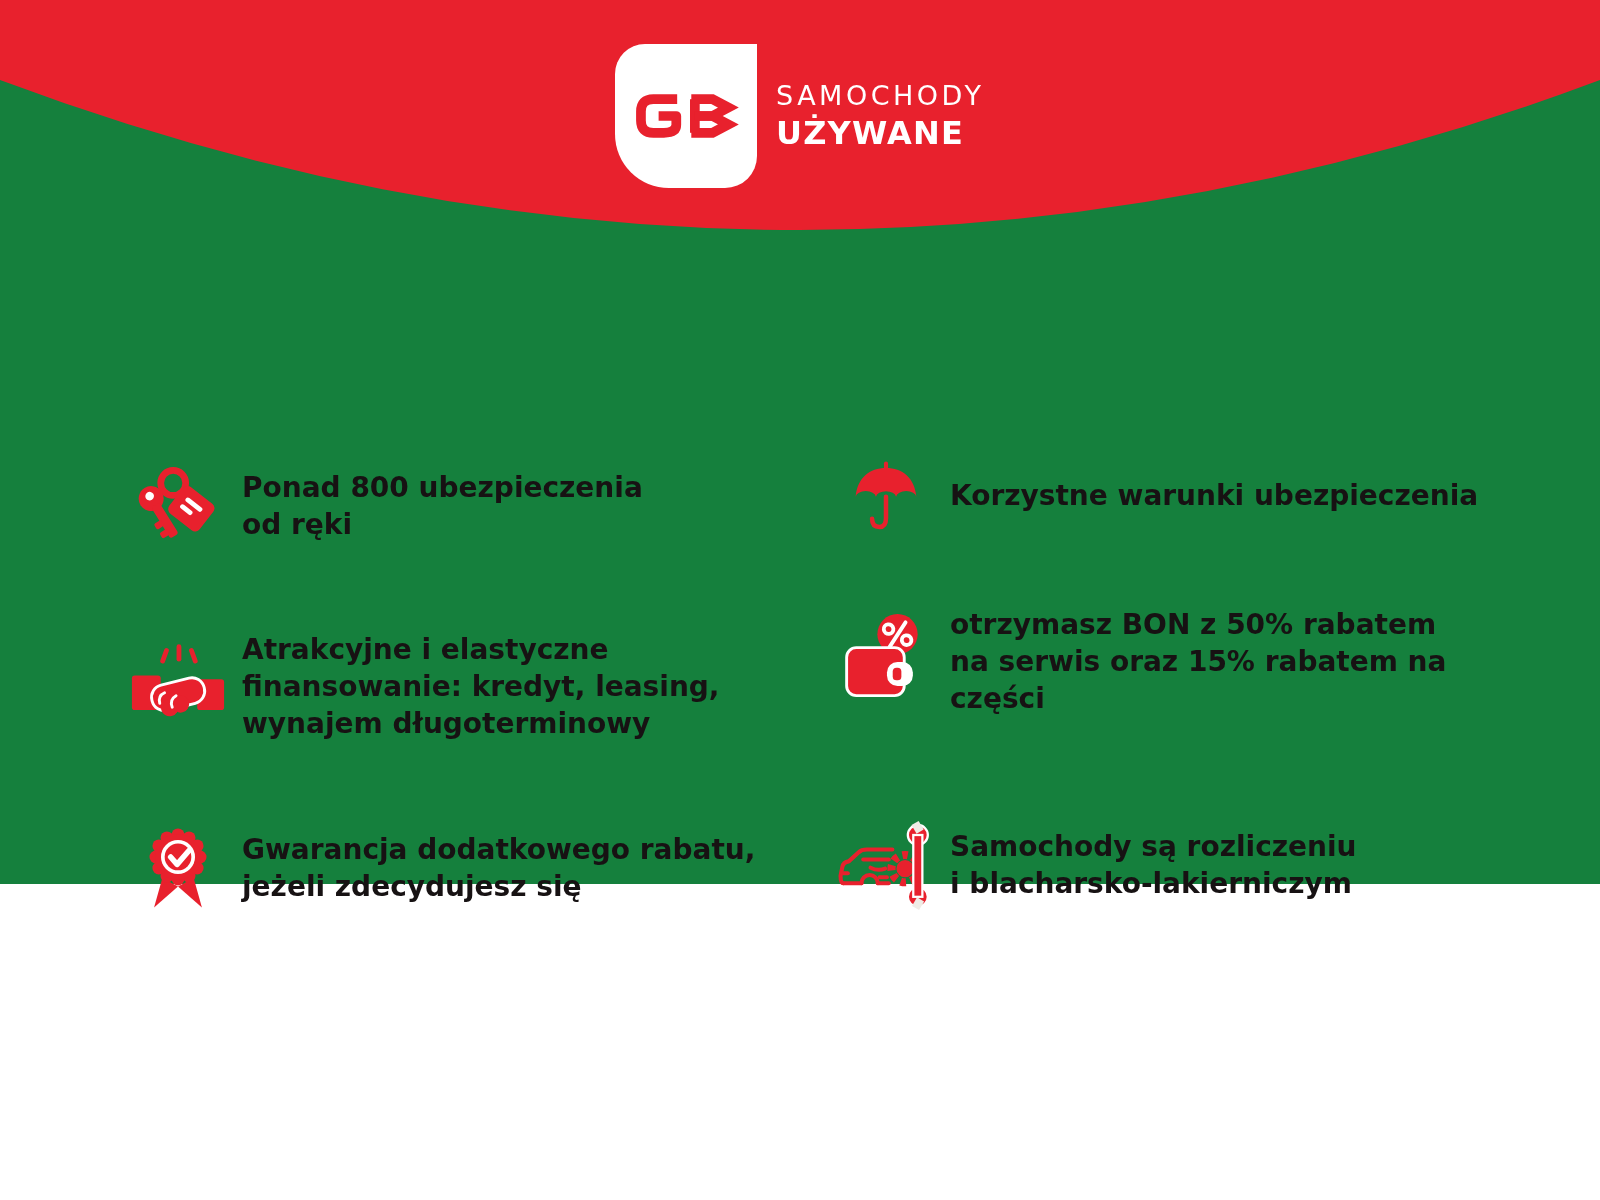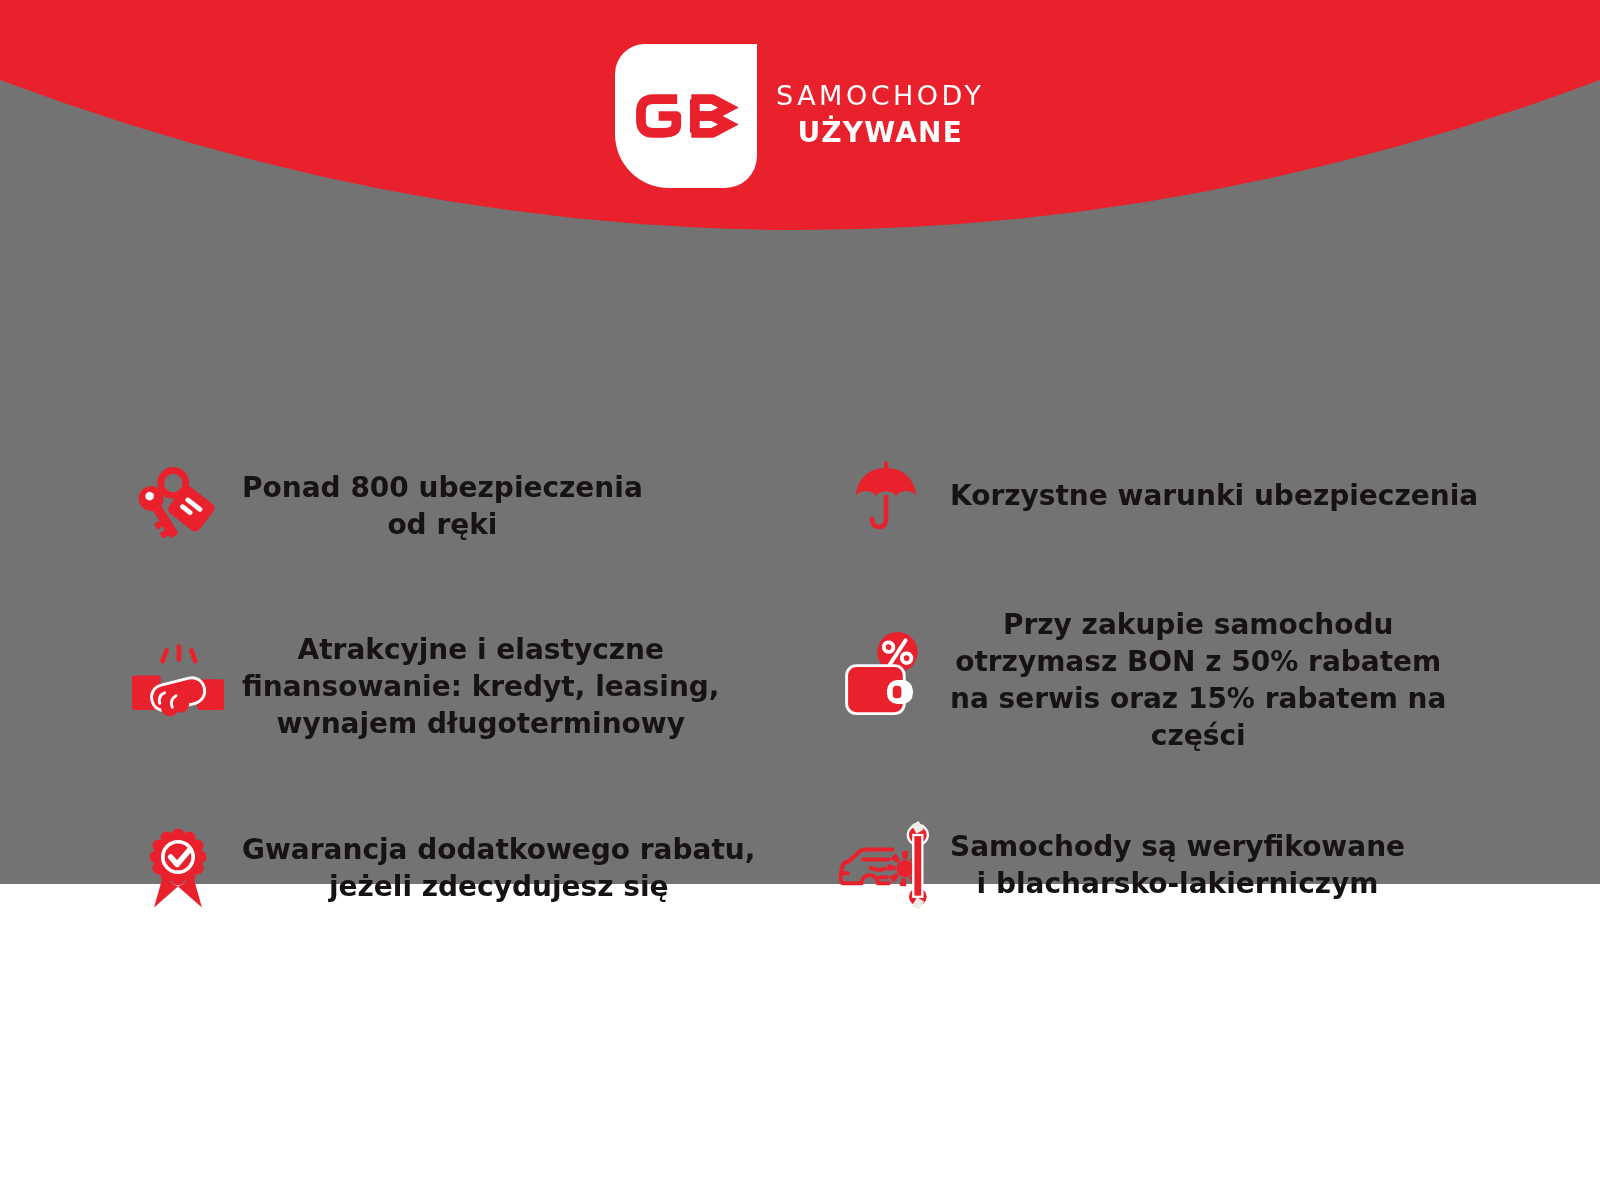--- a/index.html
+++ b/index.html
@@ -1,23 +1,23 @@
 <!DOCTYPE html>
 <html><head>
 <meta charset="utf-8">
 <style>
   html,body{margin:0;padding:0;}
   body{width:1600px;height:1200px;overflow:hidden;font-family:"DejaVu Sans","Liberation Sans",sans-serif;}
-  .canvas{position:relative;width:1600px;height:884px;background:#737373;text-align:center;}
+  .canvas{position:relative;width:1600px;height:884px;background:#15803d;}
   .header-arc{position:absolute;left:0;top:0;display:block;}
   .logo-tile{position:absolute;left:615px;top:44px;width:142px;height:144px;background:#ffffff;
              border-radius:30px 0 32px 54px;display:flex;align-items:center;justify-content:center;}
   .brand-text{position:absolute;left:776px;top:80px;color:#ffffff;}
   .brand-line1{font-size:27px;font-weight:400;letter-spacing:3.5px;line-height:32px;}
-  .brand-line2{font-size:28px;font-weight:800;letter-spacing:1.2px;line-height:38px;margin-top:2px;}
+  .brand-line2{font-size:32px;font-weight:800;letter-spacing:1.2px;line-height:38px;margin-top:2px;}
   .feature{position:absolute;display:flex;align-items:center;}
   .icon-box{width:100px;flex:0 0 100px;display:flex;align-items:center;justify-content:center;margin-right:14px;}
   .feature-text{font-size:28px;line-height:37px;color:#171213;}
   .feature-text .b{font-weight:700;}
   .feature-text .r{font-weight:700;}
   .f0{left:128px;top:458px;}
   .f1{left:128px;top:631px;}
   .f2{left:128px;top:820px;}
   .f3{left:836px;top:450px;height:90px;}
   .f4{left:836px;top:606px;}
@@ -150,21 +150,20 @@
           <line x1="52" y1="40" x2="72" y2="17"></line>
           <circle cx="53.5" cy="21.5" r="5"></circle>
           <circle cx="70.5" cy="35.5" r="5"></circle>
         </g>
         <rect x="9" y="42" width="60" height="50" rx="10" fill="#e8212d" stroke="#ffffff" stroke-width="3"></rect>
         <rect x="51" y="57" width="27" height="25" rx="11" fill="#ffffff"></rect>
         <rect x="57" y="63" width="9" height="13" rx="4" fill="#e8212d"></rect>
       </svg>
     </div>
     <div class="feature-text">
-      <div><span class="r">Przy zakupie samochodu</span></div>
       <div><span class="r">otrzymasz </span><span class="b">BON z 50% rabatem</span></div>
       <div><span class="b">na serwis oraz 15% rabatem na</span></div>
       <div><span class="b">części</span></div>
     </div>
   </div>
 
   <div class="feature f5">
     <div class="icon-box">
       <svg width="104" height="100" viewBox="0 0 110 100" aria-hidden="true">
         <g fill="none" stroke="#e8212d" stroke-width="4.5" stroke-linecap="round" stroke-linejoin="round">
@@ -182,18 +181,18 @@
         <g fill="#e8212d" stroke="#ffffff" stroke-width="2.5">
           <circle cx="90" cy="17" r="11"></circle>
           <circle cx="90" cy="85" r="11"></circle>
           <rect x="85" y="17" width="10" height="68"></rect>
         </g>
         <rect x="85.5" y="3" width="9" height="11" fill="#efece6" transform="rotate(-30 90 9)"></rect>
         <rect x="85.5" y="88" width="9" height="11" fill="#efece6" transform="rotate(-150 90 93)"></rect>
       </svg>
     </div>
     <div class="feature-text">
-      <div><span class="r">Samochody są </span><span class="b">weryfikowane</span></div>
+      <div><span class="r">Samochody są </span><span class="b">rozliczeniu</span></div>
       <div><span class="b">i blacharsko-lakierniczym</span></div>
     </div>
   </div>
 
 </div>
 
 </body></html>

